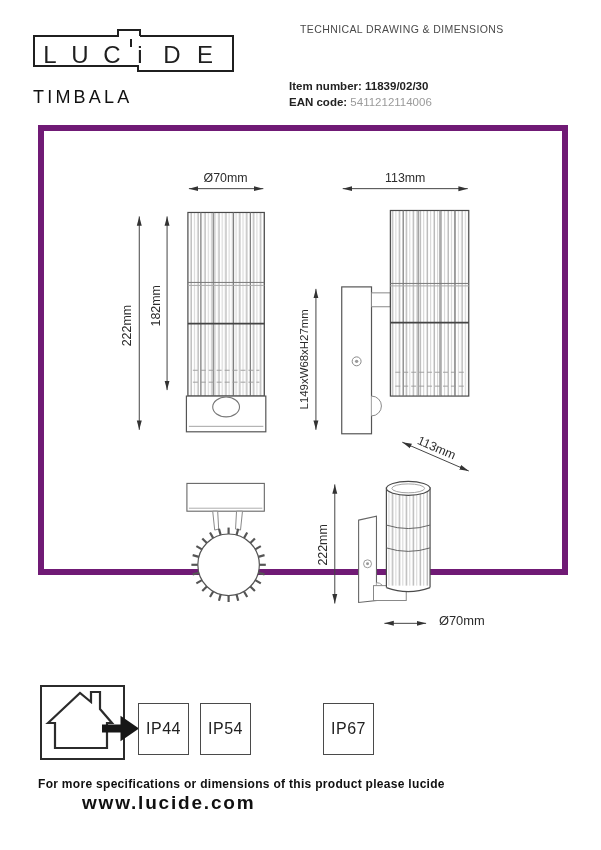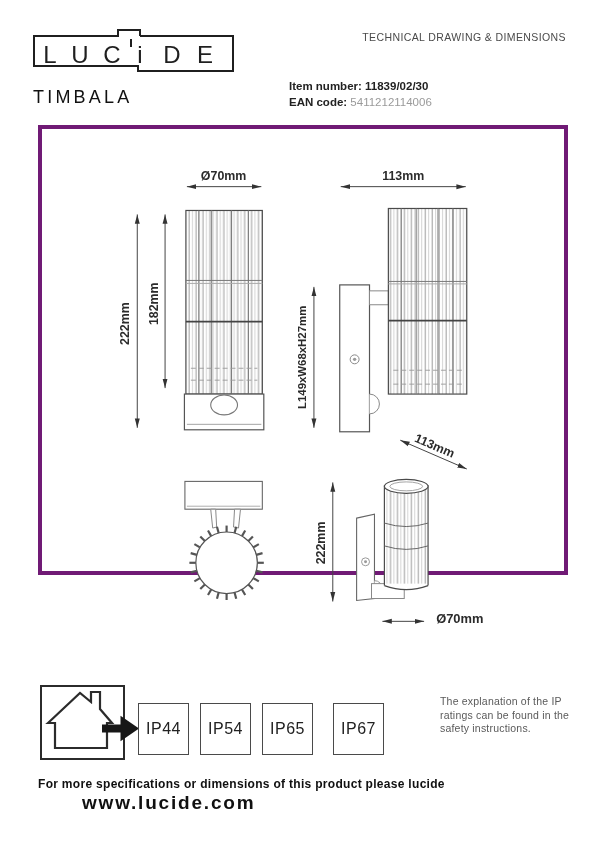--- a/index.html
+++ b/index.html
@@ -4,32 +4,32 @@
 <style>
   * { margin:0; padding:0; box-sizing:border-box; }
   html,body { background:#fff; }
   .sheet {
     position:relative; width:601px; height:850px; background:#fff;
     font-family:"Liberation Sans", sans-serif; color:#1f1f1f; overflow:hidden;
   }
   .abs { position:absolute; }
 
   
-  .tagline { left:300px; top:31px; width:266px; text-align:right;
+  .tagline { left:300px; top:23px; width:266px; text-align:left;
     font-size:10.5px; letter-spacing:.4px; color:#4a4a4a; }
   .product-name { left:33px; top:87px; font-size:18px; font-weight:normal;
     letter-spacing:3.2px; color:#111; }
   .item-block { left:289px; top:79px; font-size:11.5px; line-height:15.5px; }
   .item-block .lbl { font-weight:bold; color:#222; }
   .item-block .val-dark { font-weight:bold; color:#222; }
   .item-block .val-gray { color:#9a9a9a; }
 
   
   .draw-box { left:38px; top:125px; width:530px; height:450px;
-    border:4px solid #701a75;font-weight:bold; }
+    border:6px solid #701a75; }
   .draw-box svg { position:absolute; left:0; top:0; }
   text.dim { fill:#2b2b2b; font-size:12.5px; font-family:"Liberation Sans",sans-serif; }
   text.dim-sm { fill:#2b2b2b; font-size:11.5px; font-family:"Liberation Sans",sans-serif; }
 
   
   .house-box { left:40px; top:685px; width:85px; height:75px; border:2px solid #2b2b2b; }
   .flow-arrow { left:102px; top:714px; width:37px; height:29px; background:#171717;
     clip-path:polygon(0 36%, 50% 36%, 50% 6%, 100% 50%, 50% 94%, 50% 64%, 0 64%); }
   .ip-box { position:absolute; top:703px; width:51px; height:52px;
     border:1.6px solid #4a4a4a; display:flex; align-items:center; justify-content:center;
@@ -204,21 +204,19 @@
 
   <div class="abs house-box">
     <svg width="81" height="71" viewBox="0 0 81 71">
       <path d="M6,36 L38,6 L49,15 L49,5 L58,5 L58,22 L70,36 L65,36 L65,61 L13,61 L13,36 Z" fill="#fff" stroke="#2b2b2b" stroke-width="2.2" stroke-linejoin="miter"></path>
     </svg>
   </div>
   <div class="abs flow-arrow"></div>
 
   <div class="abs ip-box" style="left:138px;">IP44</div>
   <div class="abs ip-box" style="left:200px;">IP54</div>
-  <div class="abs ip-box" style="left:262px;">IP65</div>
-  <div class="abs ip-box" style="left:333px;">IP67</div>
-
-  <div class="abs ip-note">The explanation of the IP ratings can be found in the safety instructions.</div>
+  <div class="abs ip-box" style="left:323px;">IP67</div>
+
 
   <div class="abs visit-line">For more specifications or dimensions of this product please lucide</div>
   <div class="abs website">www.lucide.com</div>
 
 </div>
 
 </body></html>

